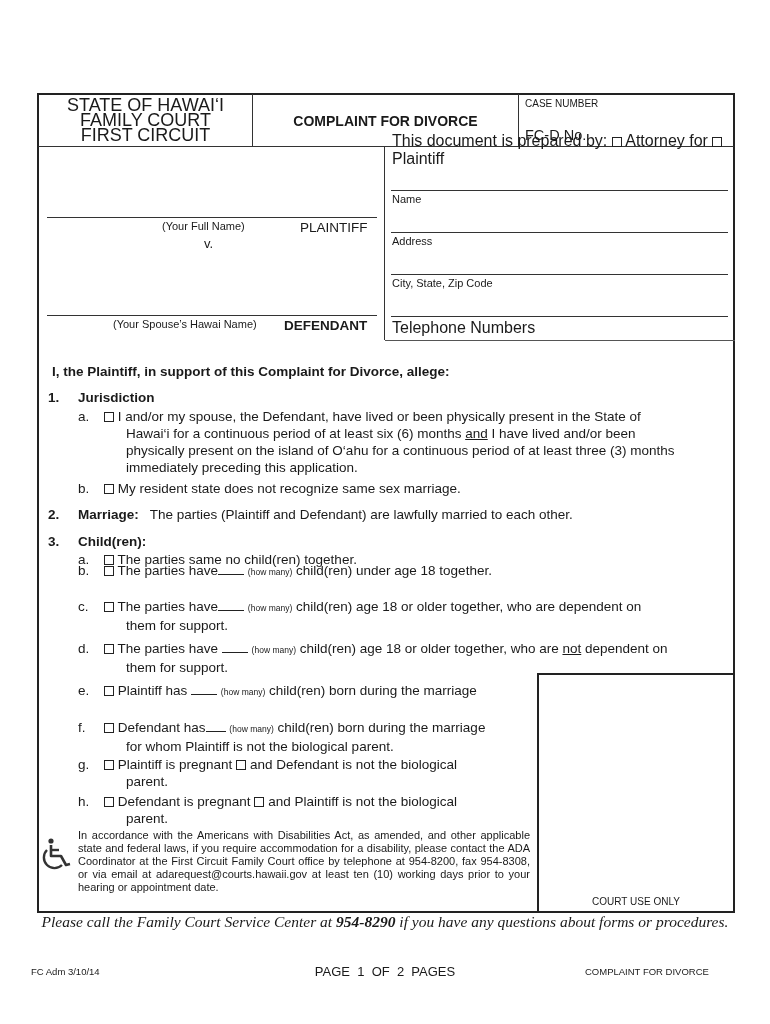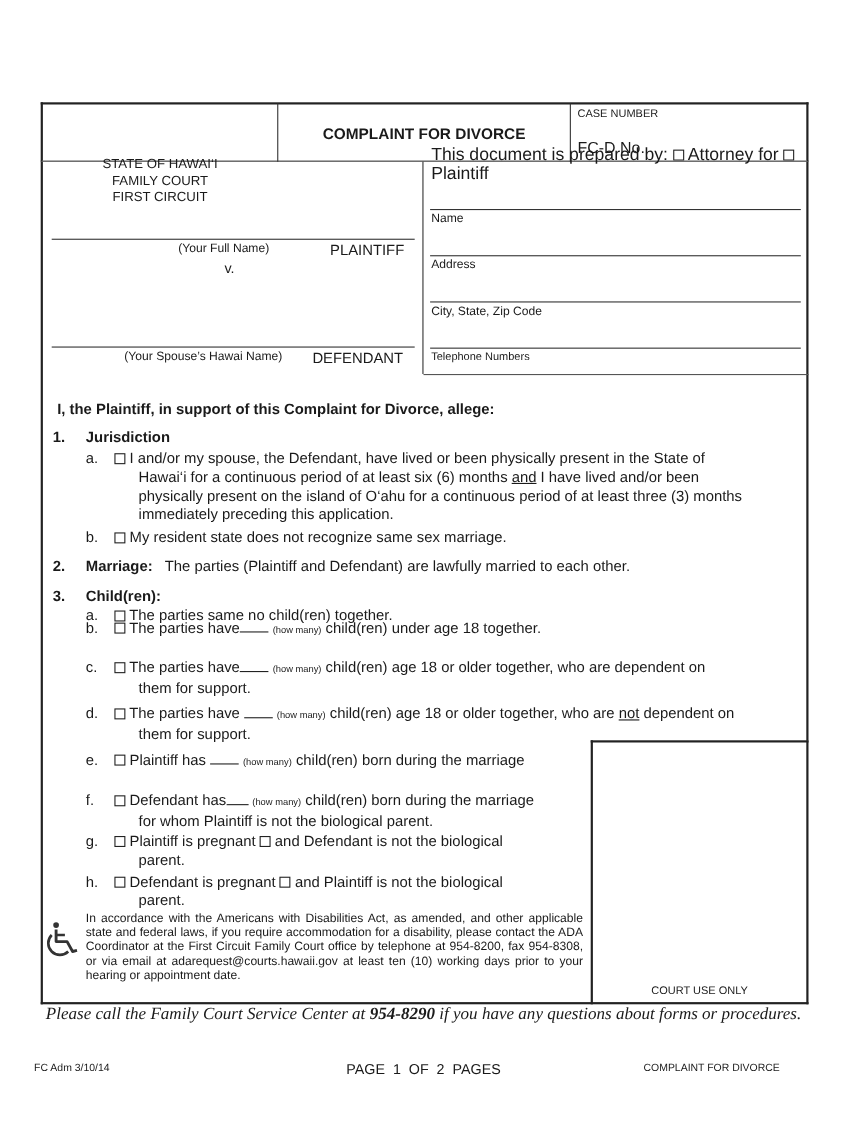--- a/index.html
+++ b/index.html
@@ -2,21 +2,21 @@
 <html><head>
 <meta charset="utf-8">
 <style>
   html, body { margin:0; padding:0; background:#ffffff; }
   body { width:770px; height:1024px; position:relative; overflow:hidden; color:#1a1a1a;
          font-family:"Liberation Sans", sans-serif; }
   .abs { position:absolute; }
   .hdr-box { left:37px; top:93px; width:698px; height:54px; border:2px solid #222; border-bottom:1px solid #333; box-sizing:border-box; }
   .vline { position:absolute; background:#333; width:1px; }
   .hline { position:absolute; background:#333; height:1px; }
-  .court-name { left:39px; top:98px; width:213px; text-align:center; font-size:12px; line-height:15px;margin-top:44px; }
+  .court-name { left:39px; top:98px; width:213px; text-align:center; font-size:18px; line-height:15px; }
   .doc-title { left:253px; top:113px; width:265px; text-align:center; font-size:14px; font-weight:bold; }
   .case-lbl { left:525px; top:98px; font-size:10px; }
   .case-no { left:525px; top:127px; font-size:14.5px; }
   .cap-left { left:37px; top:147px; width:348px; height:193px; border-left:2px solid #222; box-sizing:border-box; }
   .cap-right-border { left:733px; top:147px; width:2px; height:193px; background:#222; }
   .small { font-size:11px; }
   .prep { left:392px; top:132px; font-size:16px; }
   .cb { display:inline-block; width:10px; height:10px; border:1.3px solid #222; vertical-align:-1px; box-sizing:border-box; background:#fff; }
   .body-border-l { left:37px; top:340px; width:2px; height:573px; background:#222; }
   .body-border-r { left:733px; top:340px; width:2px; height:333px; background:#222; }
@@ -59,37 +59,37 @@
 <div class="vline" style="left:384px;top:147px;height:193px;"></div>
 <div class="abs cap-right-border"></div>
 
 <div class="hline" style="left:47px;top:217px;width:330px;"></div>
 <div class="abs small" style="left:162px;top:220px;">(Your Full Name)</div>
 <div class="abs" style="left:300px;top:220px;font-size:13.5px;">PLAINTIFF</div>
 <div class="abs" style="left:204px;top:236px;font-size:13px;">v.</div>
 
 <div class="hline" style="left:47px;top:315px;width:330px;"></div>
 <div class="abs small" style="left:113px;top:318px;">(Your Spouse’s Hawai Name)</div>
-<div class="abs" style="left:284px;top:318px;font-size:13.5px;">DEFENDANT</div>
+<div class="abs" style="left:284px;top:318px;font-size:13.5px;font-weight:bold;">DEFENDANT</div>
 
 <div class="abs prep">
   <span>This document is prepared by:</span>
   <span class="cb"></span>
   <span>Attorney for</span>
   <span class="cb"></span><span>Plaintiff</span>
 </div>
 
 <div class="hline" style="left:391px;top:190px;width:337px;"></div>
 <div class="abs small" style="left:392px;top:193px;">Name</div>
 <div class="hline" style="left:391px;top:232px;width:337px;"></div>
 <div class="abs small" style="left:392px;top:235px;">Address</div>
 <div class="hline" style="left:391px;top:274px;width:337px;"></div>
 <div class="abs small" style="left:392px;top:277px;">City, State, Zip Code</div>
 <div class="hline" style="left:391px;top:316px;width:337px;"></div>
-<div class="abs" style="left:392px;top:319px;font-size:10px;">Telephone Numbers</div>
+<div class="abs" style="left:392px;top:319px;font-size:16px;">Telephone Numbers</div>
 
 <div class="abs body-border-l"></div>
 <div class="abs body-border-r"></div>
 <div class="abs cap-bottom"></div>
 <div class="abs body-bottom"></div>
 
 <div class="abs allege">I, the Plaintiff, in support of this Complaint for Divorce, allege:</div>
 
 <div class="abs sec" style="top:390px;width:770px;">
   <span class="num">1.</span>

